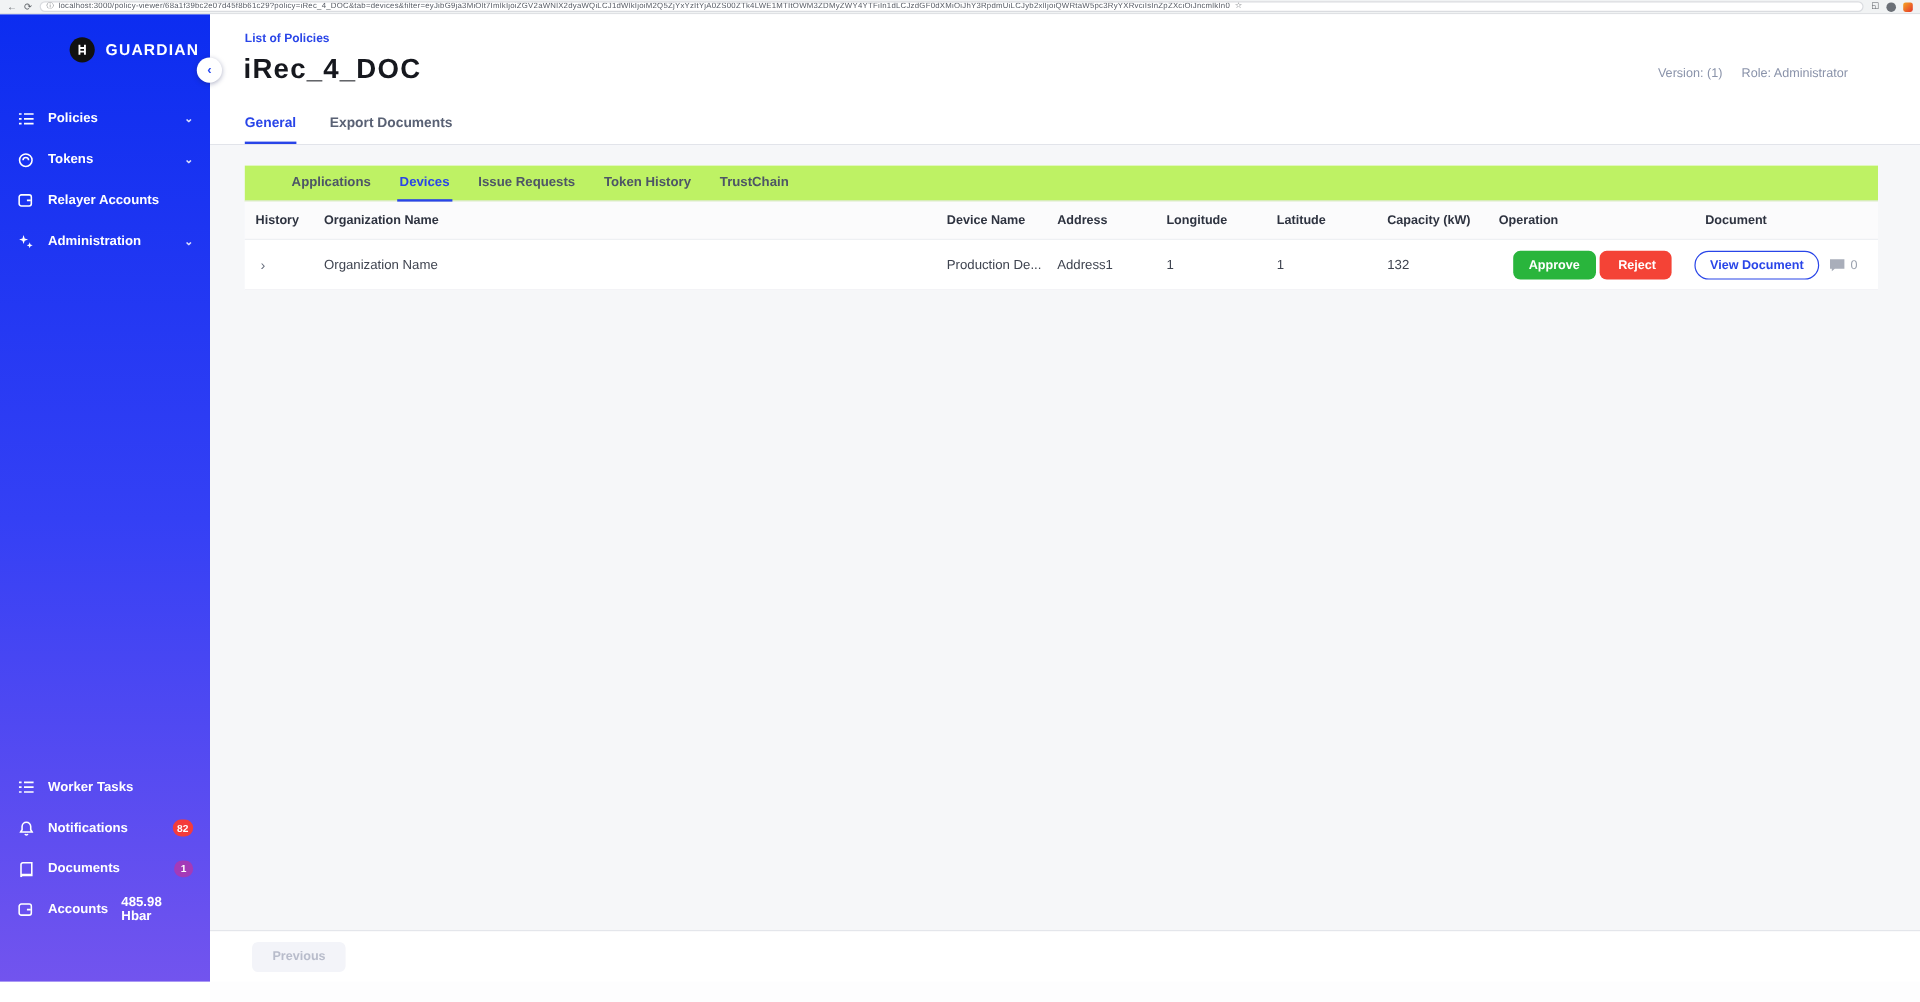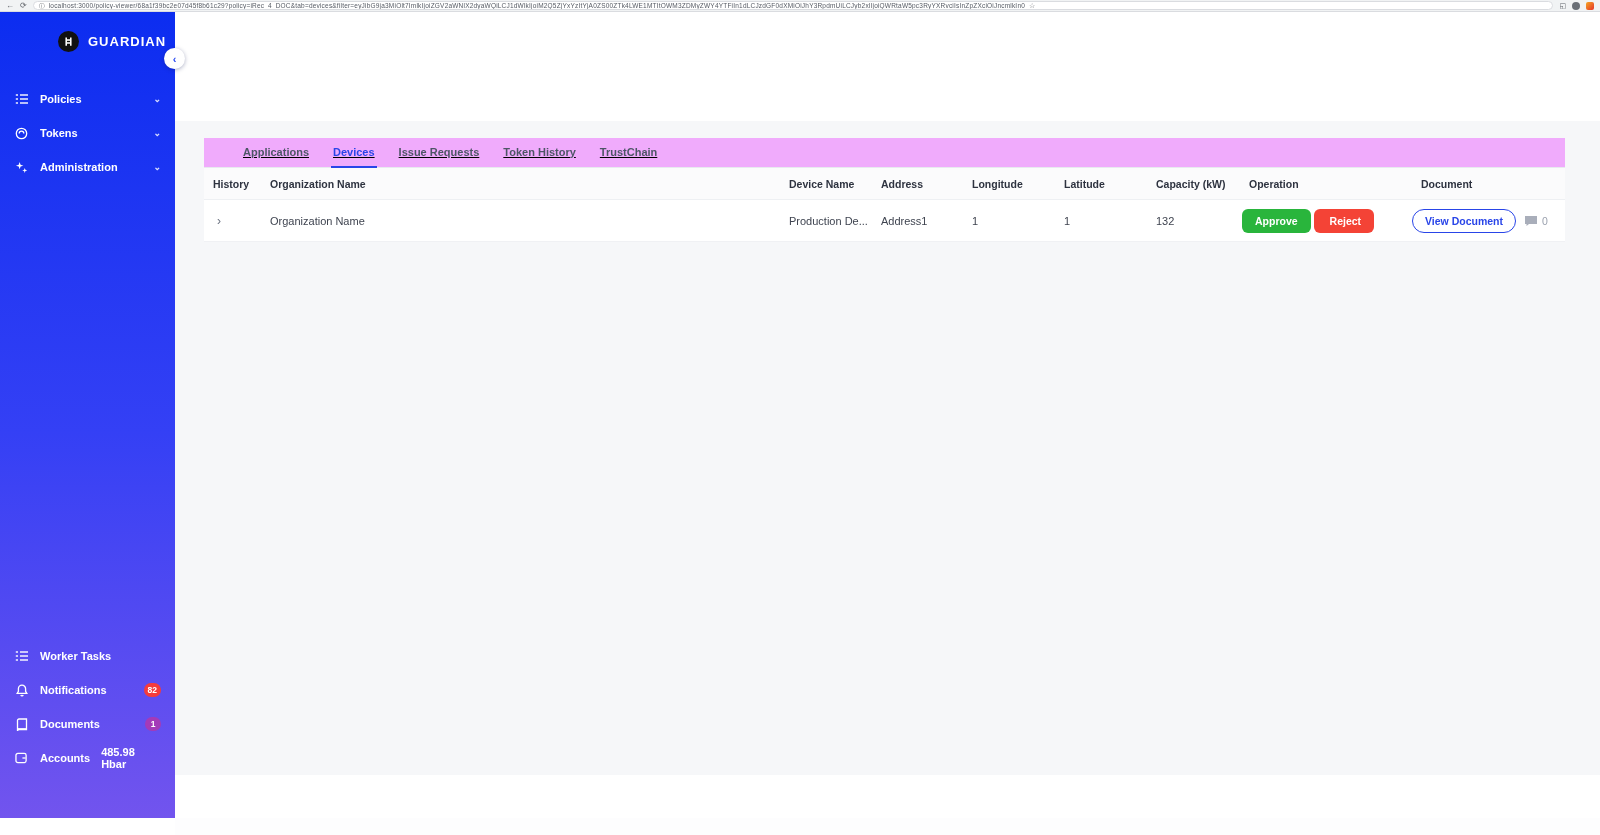--- a/index.html
+++ b/index.html
@@ -36,31 +36,31 @@
   .page-header { position:relative; height:109px; background:#fff; border-bottom:1px solid #e2e4ea; }
   .breadcrumb { position:absolute; top:15px; left:29px; font-size:10px; font-weight:bold; color:#2945e8; cursor:pointer; }
   .page-title { position:absolute; top:32px; left:28px; font-size:23px; font-weight:bold; color:#16181e; letter-spacing:1px; }
   .header-meta { position:absolute; top:43px; right:60px; font-size:10.5px; color:#8a93aa; display:flex; gap:16px; }
   .tabs { position:absolute; left:29px; bottom:0; display:flex; gap:28px; }
   .tab { font-size:11.5px; font-weight:bold; color:#596174; padding-bottom:9px; cursor:pointer; border-bottom:2px solid transparent; }
   .tab.active { color:#2945e8; border-bottom-color:#2945e8; }
 
   .content { position:absolute; top:109px; left:0; right:0; bottom:60px; background:#f6f7f9; }
   .card { position:absolute; top:17px; left:29px; width:1361px; background:#fff; }
-  .subtabs { display:flex; gap:20px; padding:0 0 0 37px; height:30px; align-items:center; border-bottom:1px solid #e8eaef; background:#f0abfc;text-decoration:underline; }
+  .subtabs { display:flex; gap:20px; padding:0 0 0 37px; height:30px; align-items:center; border-bottom:1px solid #e8eaef; background:#bef264; }
   .subtab { font-size:11px; font-weight:bold; color:#4d5566; cursor:pointer; height:30px; display:flex; align-items:center; border-bottom:2px solid transparent; padding:0 2px; }
   .subtab.active { color:#2945e8; border-bottom-color:#2945e8; }
 
   .tgrid { display:grid; grid-template-columns:57px 519px 92px 91px 92px 92px 93px 172px 1fr; align-items:center; }
   .thead { height:32px; background:#fbfbfc; border-bottom:1px solid #eef0f3; }
   .th { font-size:10.5px; font-weight:bold; color:#2e3340; padding-left:9px; white-space:nowrap; }
   .trow { height:42px; background:#fff; border-bottom:1px solid #f0f1f4; }
   .td { font-size:11px; color:#3f4450; padding-left:9px; white-space:nowrap; }
   .row-chevron { color:#6b7280; font-size:12px; cursor:pointer; padding-left:13px; }
-  .op-cell { display:flex; gap:3px; padding-left:2px; }
+  .op-cell { display:flex; gap:3px; padding-left:2px;justify-content:center; }
   .btn { border:none; border-radius:6px; font-size:10.5px; font-weight:bold; color:#fff; height:24px; padding:0 13px; cursor:pointer; font-family:"Liberation Sans", sans-serif; }
   .btn-approve { background:#29b53c; }
   .btn-reject { background:#f44336;padding-left:16px; }
   .doc-cell { display:flex; align-items:center; gap:8px; }
   .btn-outline { background:#fff; border:1px solid #2945e8; color:#2945e8; border-radius:12px; font-size:10.5px; font-weight:bold; height:24px; padding:0 12px; cursor:pointer; font-family:"Liberation Sans", sans-serif; }
   .comment-wrap { display:flex; align-items:center; gap:4px; color:#9aa1ae; font-size:10.5px; cursor:pointer; }
 
   .page-footer { position:absolute; left:0; right:0; bottom:17px; height:43px; background:#fff; border-top:1px solid #e4e6eb; display:flex; align-items:center; padding-left:35px; }
   .btn-prev { background:#f3f4f9; color:#b8bccb; border:none; border-radius:5px; height:25px; padding:0 17px; font-size:10.5px; font-weight:bold; cursor:default; font-family:"Liberation Sans", sans-serif; }
   .bottom-strip { position:absolute; left:0; right:0; bottom:0; height:17px; background:#fdfdfe; }
@@ -123,20 +123,29 @@
           <svg width="13" height="13" viewBox="0 0 14 14">
               <circle cx="7" cy="7" r="5.6" stroke="#fff" stroke-width="1.4" fill="none"></circle>
               <path d="M4.5 7a2.5 2.5 0 0 1 5 0" stroke="#fff" stroke-width="1.4" fill="none"></path>
             </svg>
         </span>
         <span class="nav-label">Tokens</span>
         <span class="nav-chevron">⌄</span>
       </div>
       <div class="nav-item">
         <span class="nav-ico">
+          <svg width="13" height="12" viewBox="0 0 14 13">
+              <rect x="1" y="1.5" width="11" height="10" rx="2" stroke="#fff" stroke-width="1.4" fill="none"></rect>
+              <line x1="8" y1="6.5" x2="11.5" y2="6.5" stroke="#fff" stroke-width="1.4"></line>
+            </svg>
+        </span>
+        <span class="nav-label">Relayer Accounts</span>
+      </div>
+      <div class="nav-item">
+        <span class="nav-ico">
           <svg width="13" height="13" viewBox="0 0 14 14">
               <path d="M5 1l1 3 3 1-3 1-1 3-1-3-3-1 3-1z" fill="#fff"></path>
               <path d="M10.5 7.5l.7 2 2 .7-2 .7-.7 2-.7-2-2-.7 2-.7z" fill="#fff"></path>
             </svg>
         </span>
         <span class="nav-label">Administration</span>
         <span class="nav-chevron">⌄</span>
       </div>
     </div>
 
@@ -185,20 +194,32 @@
         </span>
         <span class="nav-label">Accounts</span>
         <span class="nav-value">485.98 Hbar</span>
       </div>
     </div>
 
   </div>
 
   <div class="main">
 
+    <div class="page-header">
+      <span class="breadcrumb">List of Policies</span>
+      <div class="page-title">iRec_4_DOC</div>
+      <div class="header-meta">
+        <span>Version: (1)</span>
+        <span>Role: Administrator</span>
+      </div>
+      <div class="tabs">
+        <span class="tab active">General</span>
+        <span class="tab">Export Documents</span>
+      </div>
+    </div>
 
     <div class="content">
       <div class="card">
 
         <div class="subtabs">
           <span class="subtab">Applications</span>
           <span class="subtab active">Devices</span>
           <span class="subtab">Issue Requests</span>
           <span class="subtab">Token History</span>
           <span class="subtab">TrustChain</span>
@@ -237,16 +258,19 @@
                   </svg>
               </span>
               <span>0</span>
             </span>
           </span>
         </div>
 
       </div>
     </div>
 
+    <div class="page-footer">
+      <button class="btn-prev" disabled="">Previous</button>
+    </div>
     <div class="bottom-strip"></div>
   </div>
 
 </div>
 
 </body></html>

